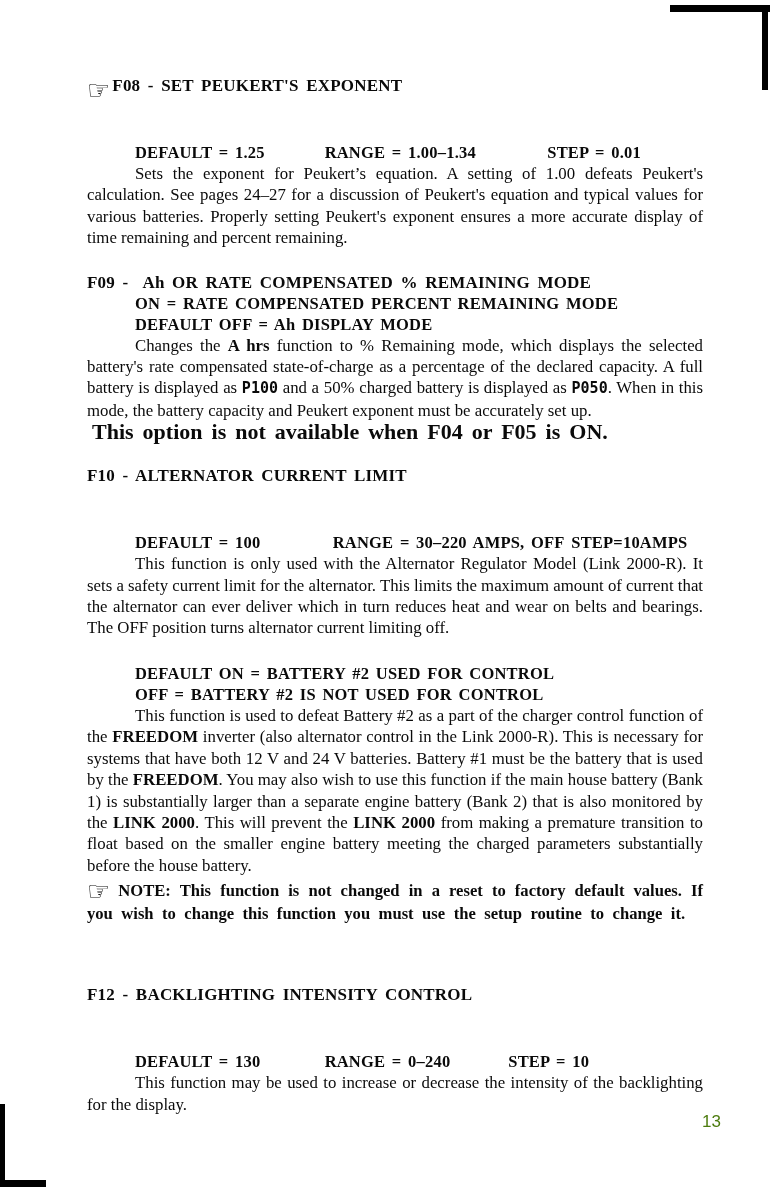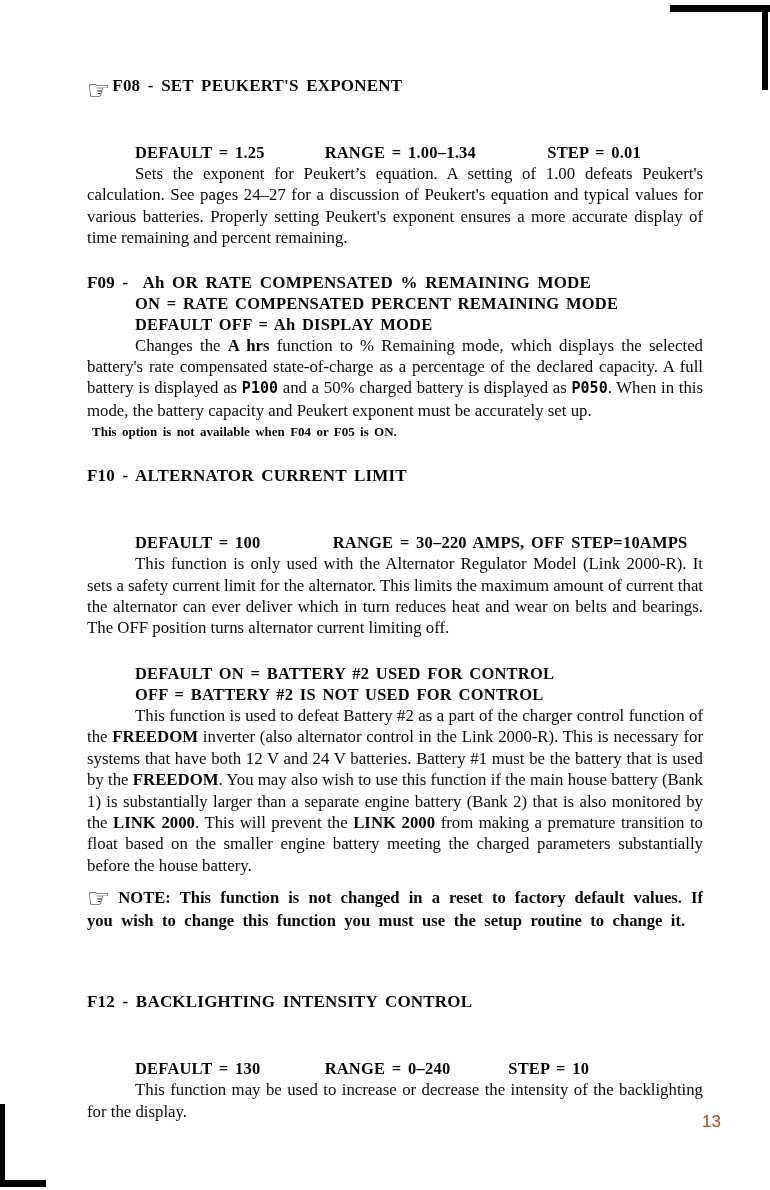--- a/index.html
+++ b/index.html
@@ -84,48 +84,48 @@
   .body-par .b { font-weight: bold; }
   .body-par .mono {
     font-family: "DejaVu Sans Mono", monospace;
     font-weight: bold;
     font-size: 15px;
     white-space: pre;
   }
 
   .footnote {
     font-weight: bold;
-    font-size: 13px;
+    font-size: 22px;
     line-height: 21px;
     padding-left: 5px;
     word-spacing: 0.16em;
   }
 
   .note-par {
-    margin-top: 9px;
+    margin-top: 2px;
     font-weight: bold;
     font-size: 16.6px;
     line-height: 22.5px;
     text-align: justify;
     word-spacing: 0.26em;
   }
   .note-par .manicule {
     font-weight: normal;
     margin-right: 8px;
     top: 4px;
   }
 
   .sec-f12 { margin-top: 60px; }
 
   .page-number {
     position: absolute;
     left: 702px; top: 1112px;
     font-family: "Liberation Sans", sans-serif;
     font-size: 17px;
-    color: #c2410c;
+    color: #4d7c0f;
   }
 </style>
 </head>
 <body>
 
 <div class="page">
 
   <div class="mark mark-tr-h"></div>
   <div class="mark mark-tr-v"></div>
   <div class="mark mark-bl-v"></div>

